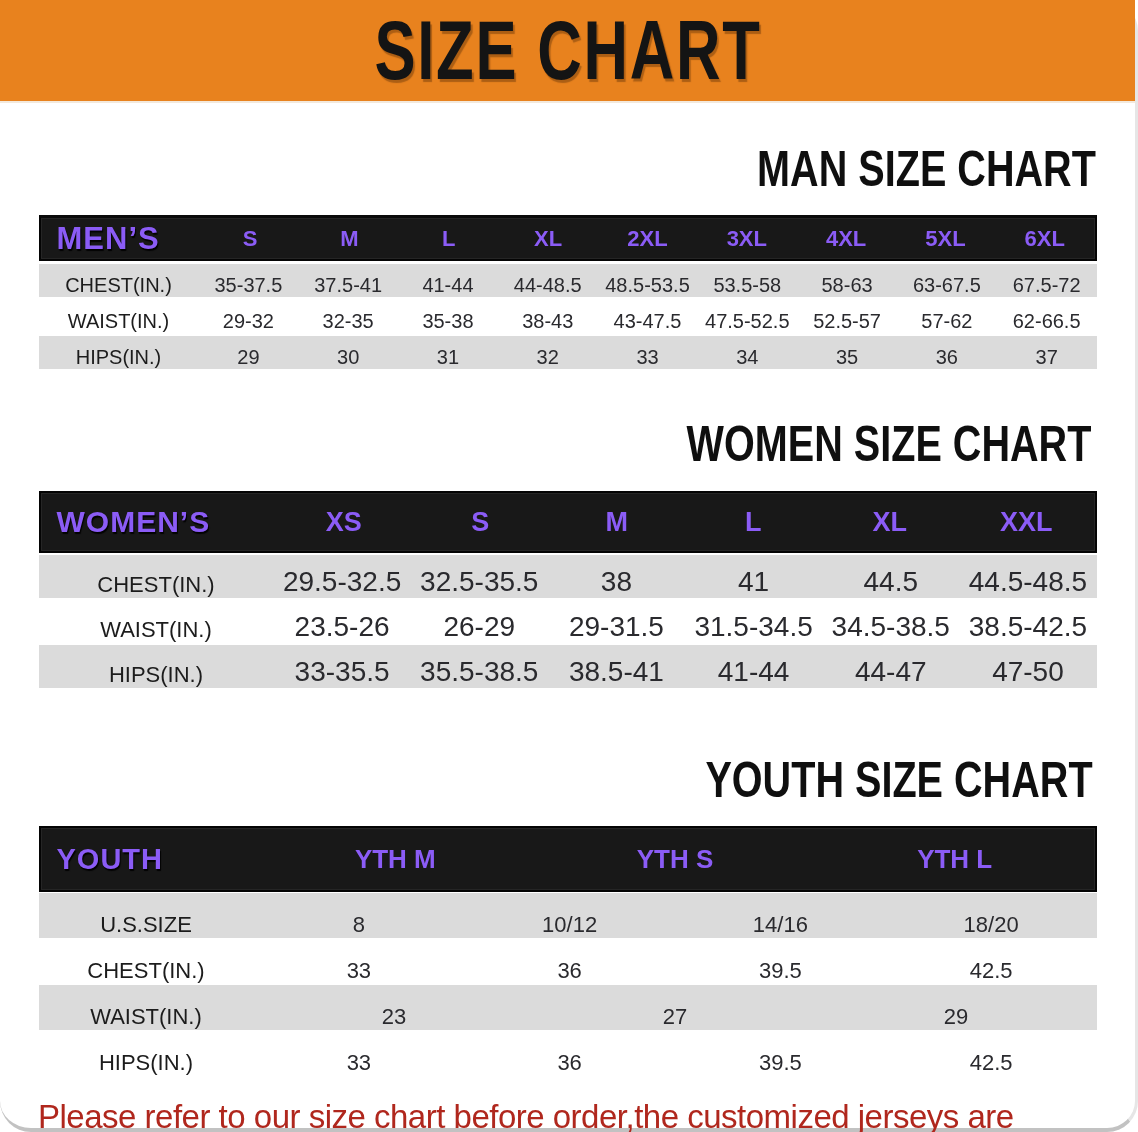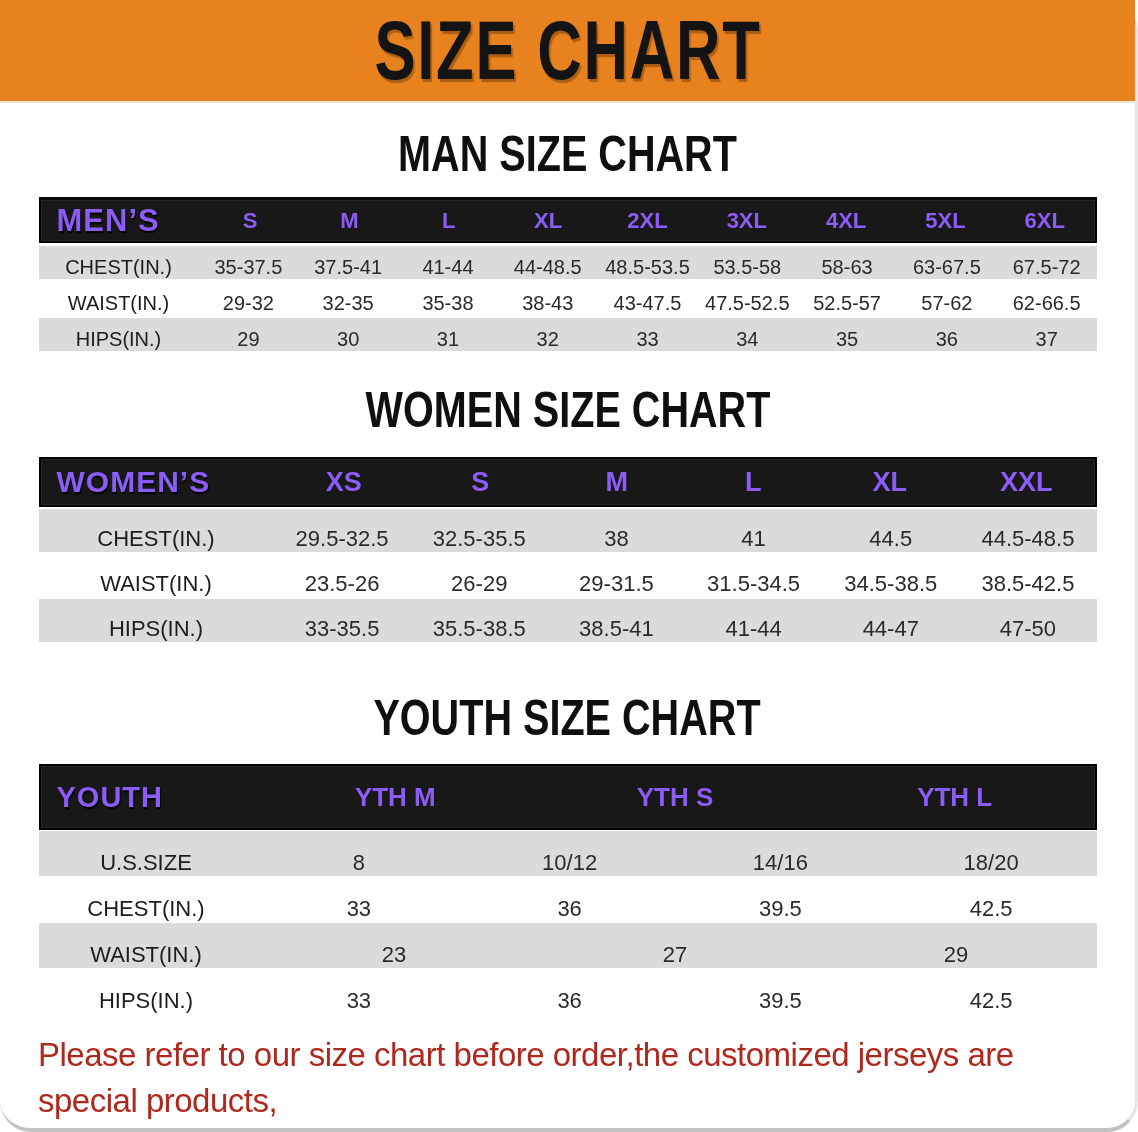--- a/index.html
+++ b/index.html
@@ -35,22 +35,22 @@
     letter-spacing: 2px;
     color: #141414;
     transform: scale(0.88, 1.18);
     transform-origin: center;
     text-shadow: 2px 2px 1px rgba(60, 30, 0, 0.35);
     white-space: nowrap;
   }
 
   
   .section-heading {
-    text-align: center;
-    margin: 0;
+    text-align: right;
+    margin: 16px;
   }
   .section-heading .heading-text {
     display: inline-block;
     font-size: 45px;
     font-weight: 800;
     color: #0f0f0f;
     transform: scale(0.88, 1.1);
     transform-origin: center;
     white-space: nowrap;
   }
@@ -107,26 +107,26 @@
   .table-0 { margin-top: 14px; }
   .table-0 .header { height: 46px; border-top: 3px solid #0a0a0a; }
   .table-0 .corner-label { width: 160px; font-size: 31px; }
   .table-0 .col { font-size: 22px; }
   .table-0 .row { height: 33px; margin-top: 3px; }
   .table-0 .row-label { width: 160px; font-size: 20px; }
   .table-0 .cell { font-size: 20px; }
 
   
   .table-1 { margin-top: 20px; }
-  .table-1 .header { height: 50px; }
+  .table-1 .header { height: 62px; }
   .table-1 .corner-label { width: 235px; font-size: 30px; }
   .table-1 .col { font-size: 27px; }
   .table-1 .row { height: 43px; margin-top: 2px; }
   .table-1 .row-label { width: 235px; font-size: 22px; }
-  .table-1 .cell { font-size: 22px; }
+  .table-1 .cell { font-size: 28px; }
 
   
   .table-2 { margin-top: 20px; }
   .table-2 .header { height: 66px; }
   .table-2 .corner-label { width: 215px; font-size: 29px; }
   .table-2 .col { font-size: 26px; }
   .table-2 .row { height: 45px; margin-top: 1px; }
   .table-2 .row-label { width: 215px; font-size: 22px; }
   .table-2 .cell { font-size: 22px; }
 

